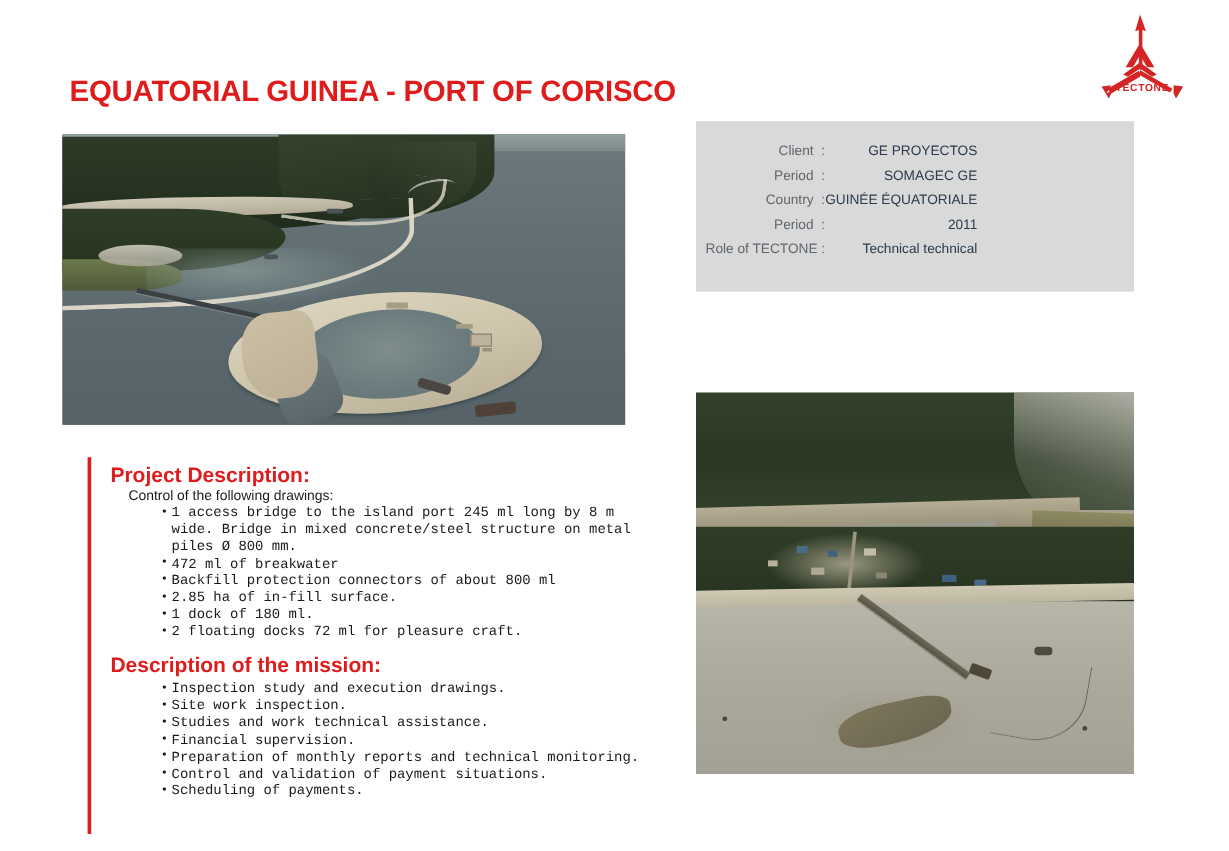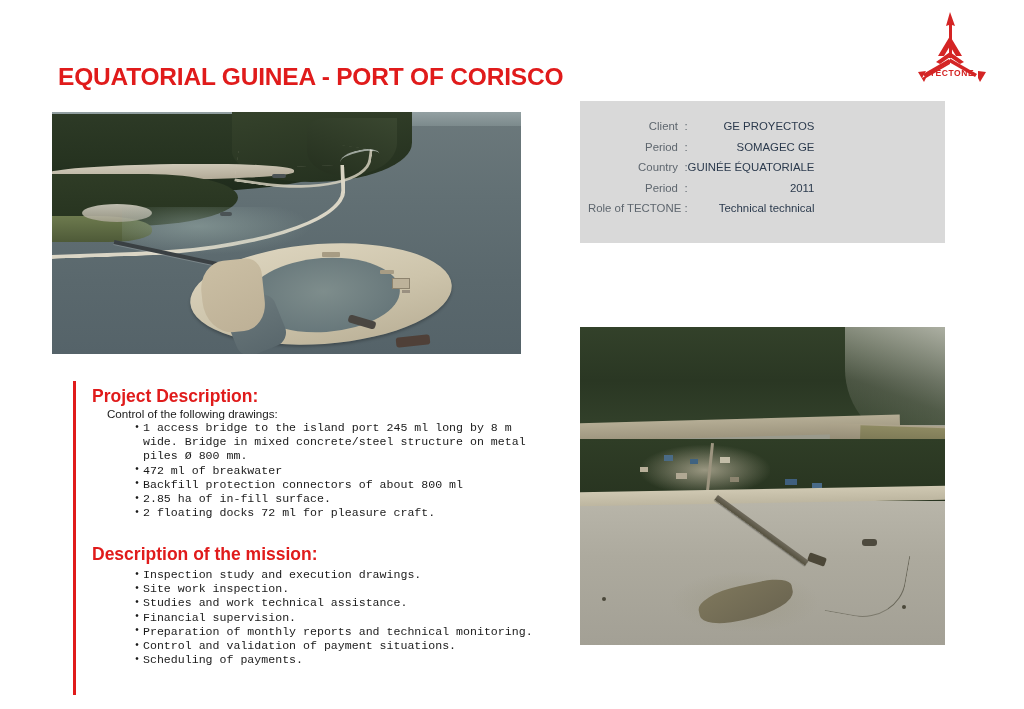--- a/index.html
+++ b/index.html
@@ -485,20 +485,21 @@
 
 <div id="content-rule"></div>
 
 <div id="project-description-heading" class="section-heading">Project Description:</div>
 <div id="project-intro" class="intro-line">Control of the following drawings:</div>
 <ul id="project-bullets" class="bullets">
   <li>1 access bridge to the island port 245 ml long by 8 m wide. Bridge in mixed concrete/steel structure on metal piles Ø 800 mm.</li>
   <li>472 ml of breakwater</li>
   <li>Backfill protection connectors of about 800 ml</li>
   <li>2.85 ha of in-fill surface.</li>
+  <li>1 dock of 180 ml.</li>
   <li>2 floating docks 72 ml for pleasure craft.</li>
 </ul>
 
 <div id="mission-description-heading" class="section-heading">Description of the mission:</div>
 <ul id="mission-bullets" class="bullets">
   <li>Inspection study and execution drawings.</li>
   <li>Site work inspection.</li>
   <li>Studies and work technical assistance.</li>
   <li>Financial supervision.</li>
   <li>Preparation of monthly reports and technical monitoring.</li>

